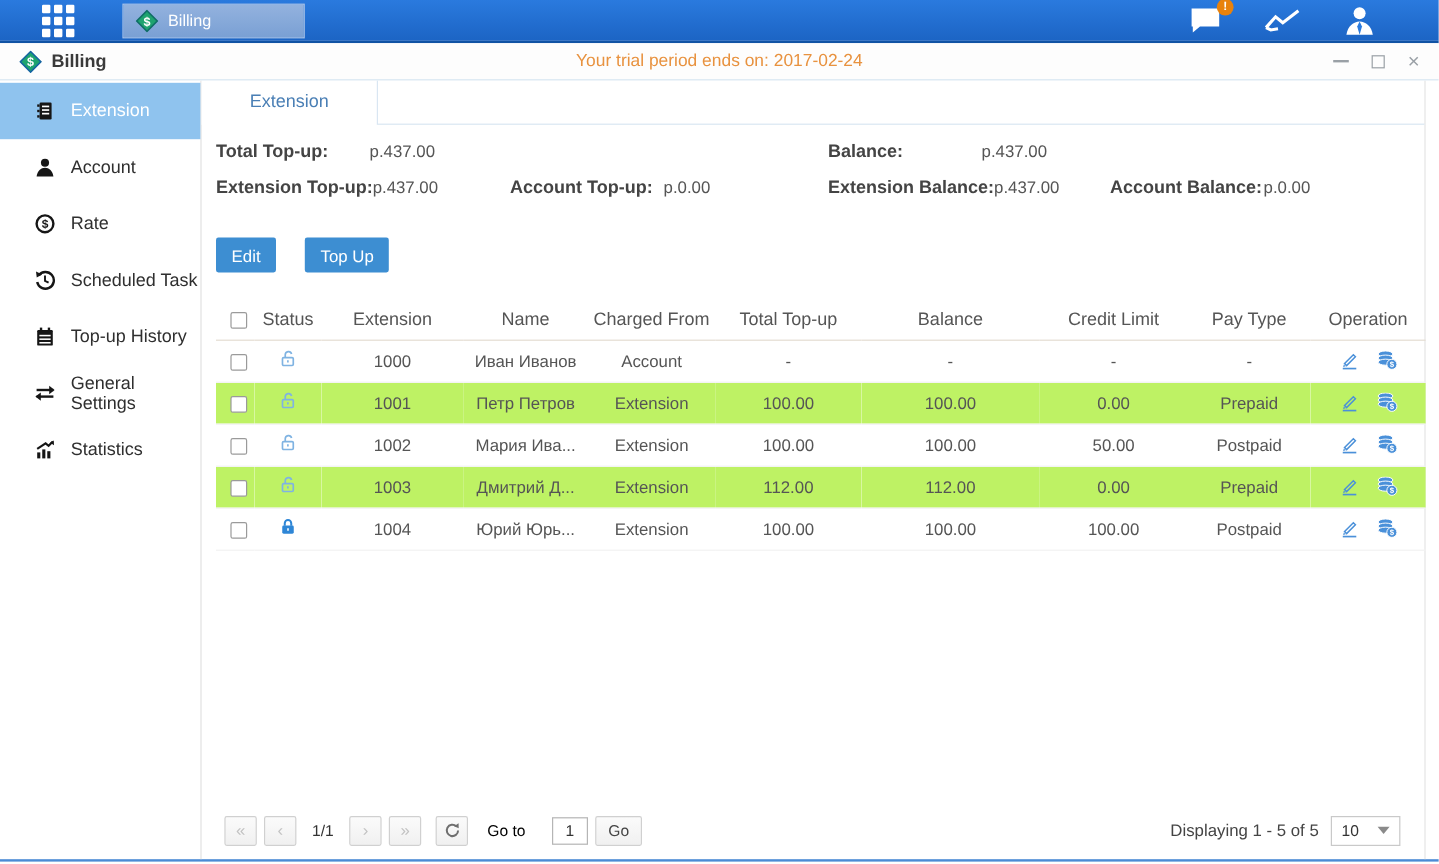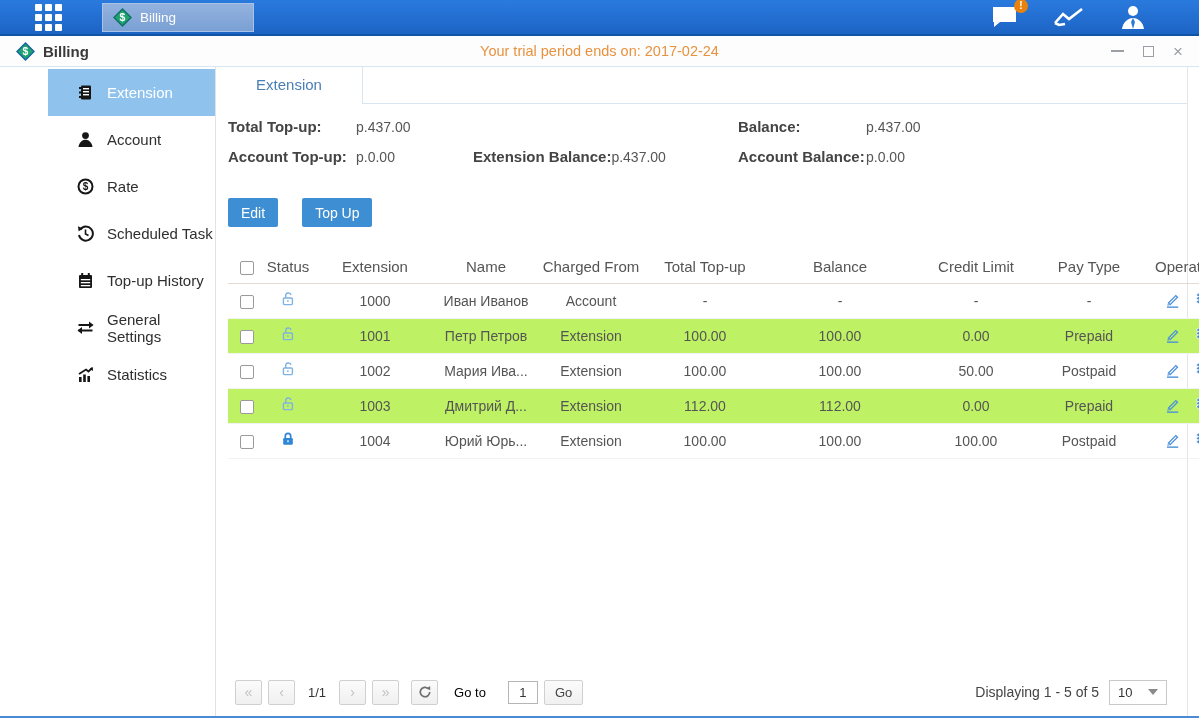--- a/index.html
+++ b/index.html
@@ -25,21 +25,21 @@
     display:flex; align-items:center; padding:0 16px; position:relative; }
   .titlebar .wtitle { font-size:15px; font-weight:bold; color:#3a3a3a; margin-left:8px; }
   .trial { position:absolute; left:0; right:0; text-align:center; color:#e8923f; font-size:14.5px; pointer-events:none; }
   .winctl { margin-left:auto; display:flex; align-items:center; gap:19px; z-index:2; }
   .winctl span { color:#9aa0a6; cursor:pointer; display:flex; align-items:center; }
   .ic-min { width:13px; height:0; border-top:2px solid #9aa0a6; }
   .ic-max { width:11px; height:11px; border:1.5px solid #9aa0a6; }
   .ic-close { font-size:17px; line-height:11px; }
 
   
-  .appbody { display:flex; height:651px; border-bottom:2px solid #4b8bd5;padding-left:48px; }
+  .appbody { display:flex; height:651px; border-bottom:2px solid #4b8bd5; }
   .sidebar { width:168px; border-right:1px solid #e2e2e2; padding-top:2px; flex:none; }
   .side-item { height:47px; display:flex; align-items:center; padding-left:29px; gap:13px;
     font-size:15px; color:#2f2f2f; cursor:pointer; }
   .side-item.active { background:#8fc3ee; color:#fff; }
   .side-item svg { flex:none; }
 
   .main { flex:1; margin-right:11px; border-right:1px solid #e5e5e5;
     display:flex; flex-direction:column; min-width:0; }
   .tabstrip { height:37px; display:flex; flex:none; }
   .tab { width:147px; text-align:center; line-height:36px; font-size:15px; color:#4a7fb5;
@@ -245,20 +245,21 @@
       <div class="tab">Extension</div>
       <div class="tabrest"></div>
     </div>
 
     <div class="content">
       <div class="summary">
         <div><span class="sum-label">Total Top-up:</span><span class="sum-value">p.437.00</span></div>
         <div></div>
         <div><span class="sum-label">Balance:</span><span class="sum-value">p.437.00</span></div>
         <div></div>
+        <div><span class="sum-label">Extension Top-up:</span><span class="sum-value">p.437.00</span></div>
         <div><span class="sum-label">Account Top-up:</span><span class="sum-value">p.0.00</span></div>
         <div><span class="sum-label">Extension Balance:</span><span class="sum-value">p.437.00</span></div>
         <div><span class="sum-label">Account Balance:</span><span class="sum-value">p.0.00</span></div>
       </div>
 
       <div class="btnrow">
         <button class="btn-blue">Edit</button>
         <button class="btn-blue">Top Up</button>
       </div>
 

